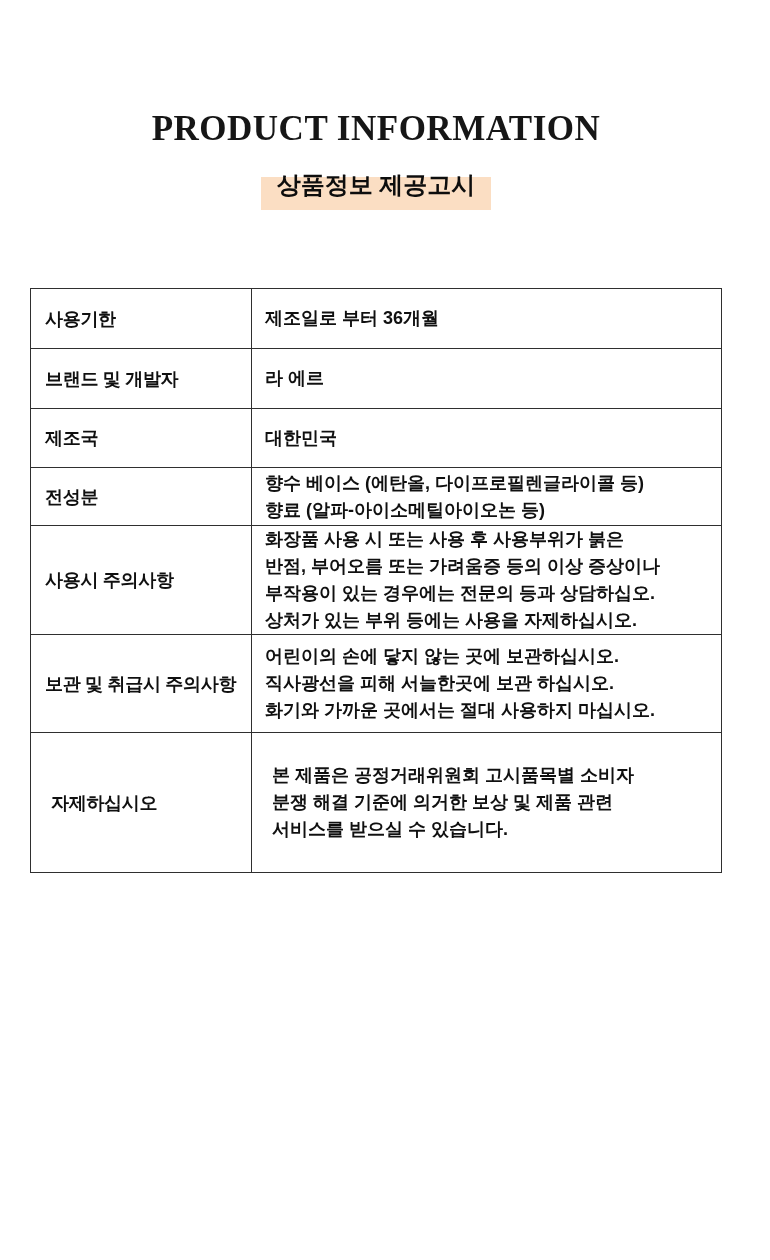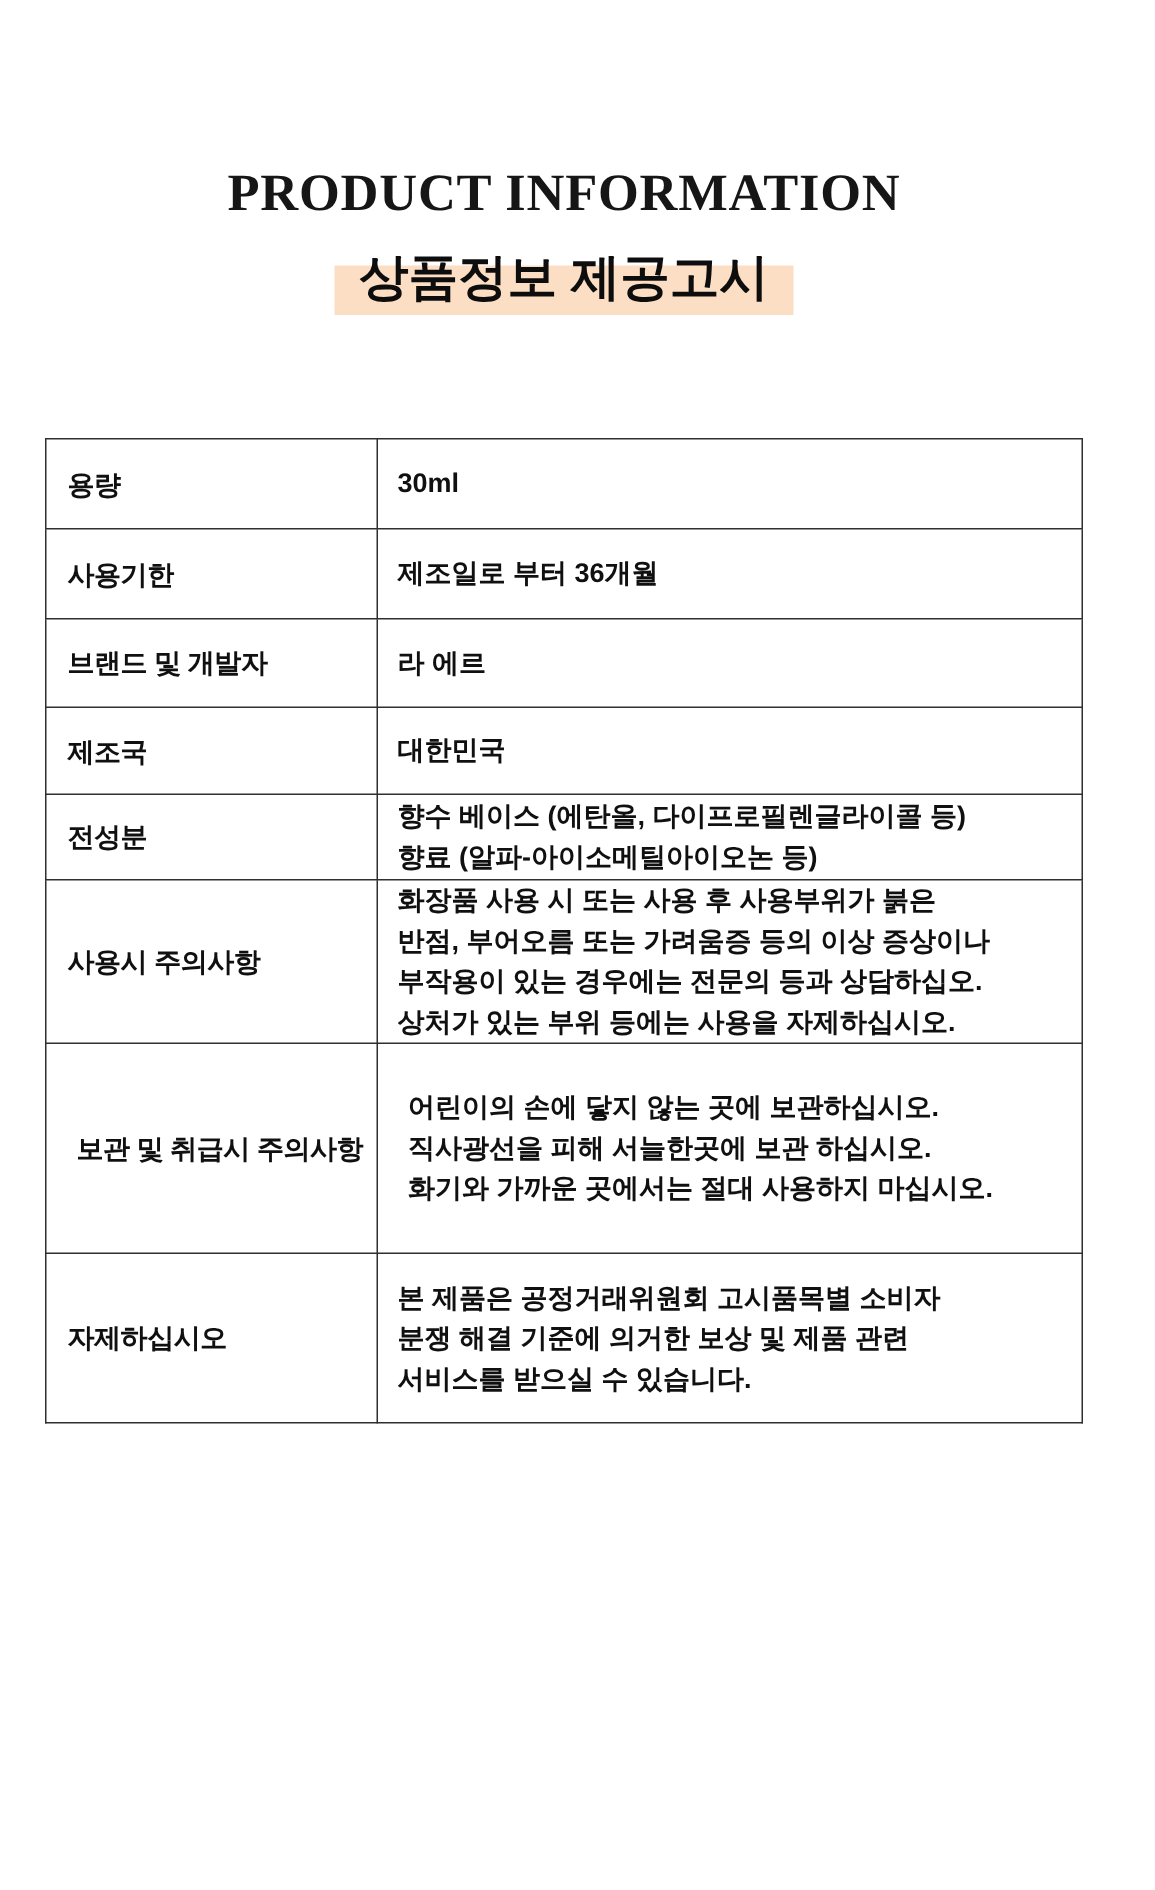--- a/index.html
+++ b/index.html
@@ -27,21 +27,21 @@
   }
   .subtitle-wrap {
     margin-top: 12px;
     text-align: center;
     line-height: 42px;
   }
   .subtitle {
     position: relative;
     z-index: 0;
     display: inline-block;
-    font-size: 33px;
+    font-size: 24px;
     font-weight: 700;
     color: #0d0d0d;
     padding: 0 16px;
   }
   .subtitle::before {
     content: "";
     position: absolute;
     left: 0;
     right: 0;
     top: 13px;
@@ -90,24 +90,20 @@
 <div class="page">
   <div class="title">PRODUCT INFORMATION</div>
 
   <div class="subtitle-wrap">
     <span class="subtitle">상품정보 제공고시</span>
   </div>
 
   <table class="info">
     <tbody>
 
-  <tr>
-    <td class="cell-label">용량</td>
-    <td class="cell-value">30ml</td>
-  </tr>
 
   <tr>
     <td class="cell-label">사용기한</td>
     <td class="cell-value">제조일로 부터 36개월</td>
   </tr>
 
   <tr>
     <td class="cell-label">브랜드 및 개발자</td>
     <td class="cell-value">라 에르</td>
   </tr>

